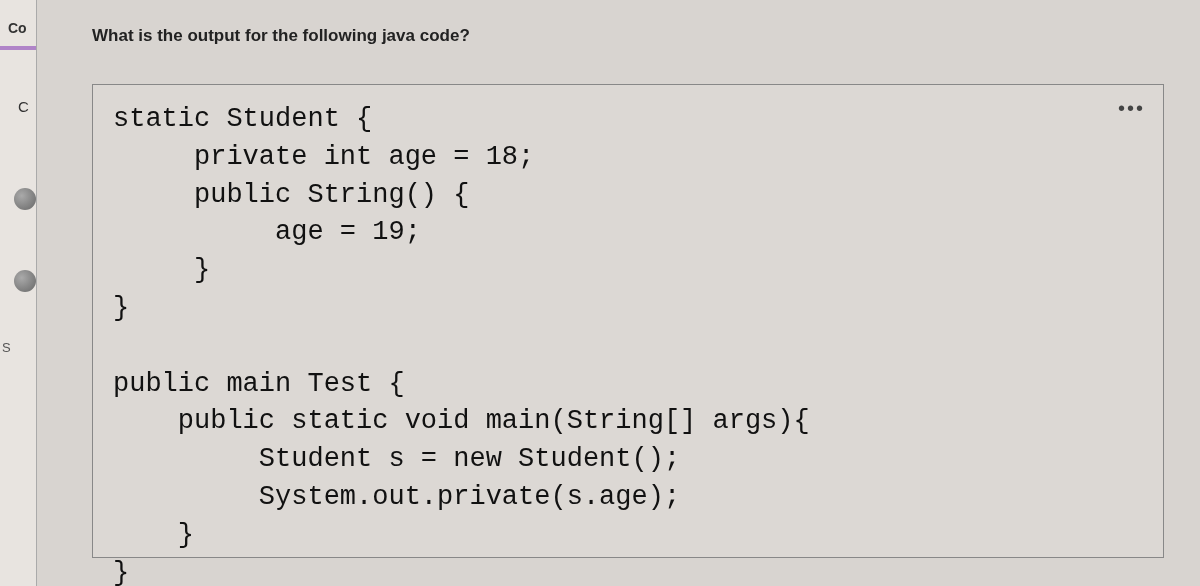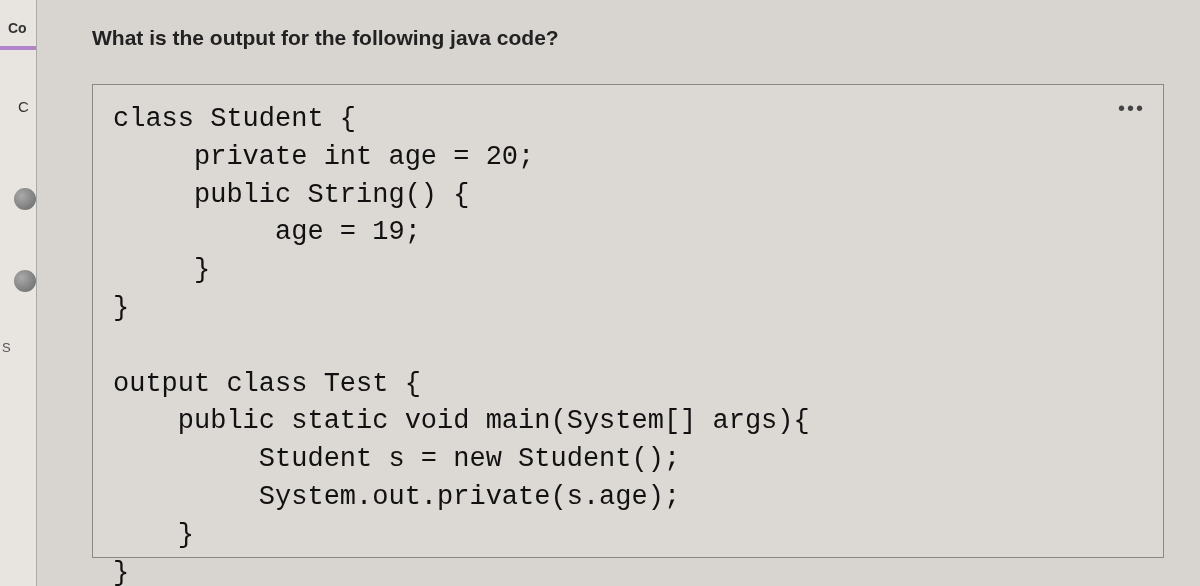--- a/index.html
+++ b/index.html
@@ -70,21 +70,21 @@
       position: absolute;
       top: 340px;
       left: 2px;
       font-size: 13px;
       color: #555;
     }
     .question-title {
       position: absolute;
       top: 26px;
       left: 92px;
-      font-size: 21px;
+      font-size: 17px;
       font-weight: 700;
       color: #222;
       font-family: Arial, sans-serif;
     }
     .code-block {
       position: absolute;
       top: 84px;
       left: 92px;
       width: 1072px;
       height: 474px;
@@ -118,26 +118,26 @@
   <div class="left-c">C</div>
   <div class="left-dot1"></div>
   <div class="left-dot2"></div>
   <div class="left-s">S</div>
 </div>
 
 <div class="question-title">What is the output for the following java code?</div>
 
 <div class="code-block">
   <div class="more-icon">•••</div>
-  <div class="code-content"><span>class Student {</span>
-<span>     private int age = 20;</span>
+  <div class="code-content"><span>static Student {</span>
+<span>     private int age = 18;</span>
 <span>     public String() {</span>
 <span>          age = 19;</span>
 <span>     }</span>
 <span>}</span>
 <span></span>
-<span>output class Test {</span>
-<span>    public static void main(System[] args){</span>
+<span>public main Test {</span>
+<span>    public static void main(String[] args){</span>
 <span>         Student s = new Student();</span>
 <span>         System.out.private(s.age);</span>
 <span>    }</span>
 <span>}</span></div>
 </div>
 
 </body></html>

